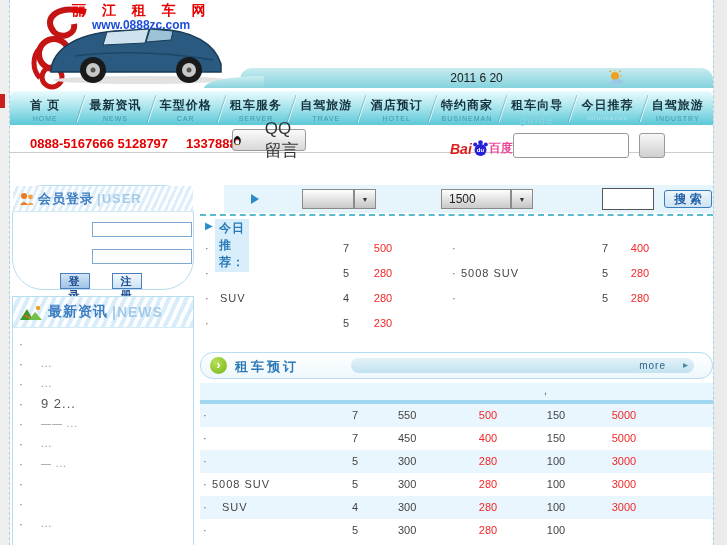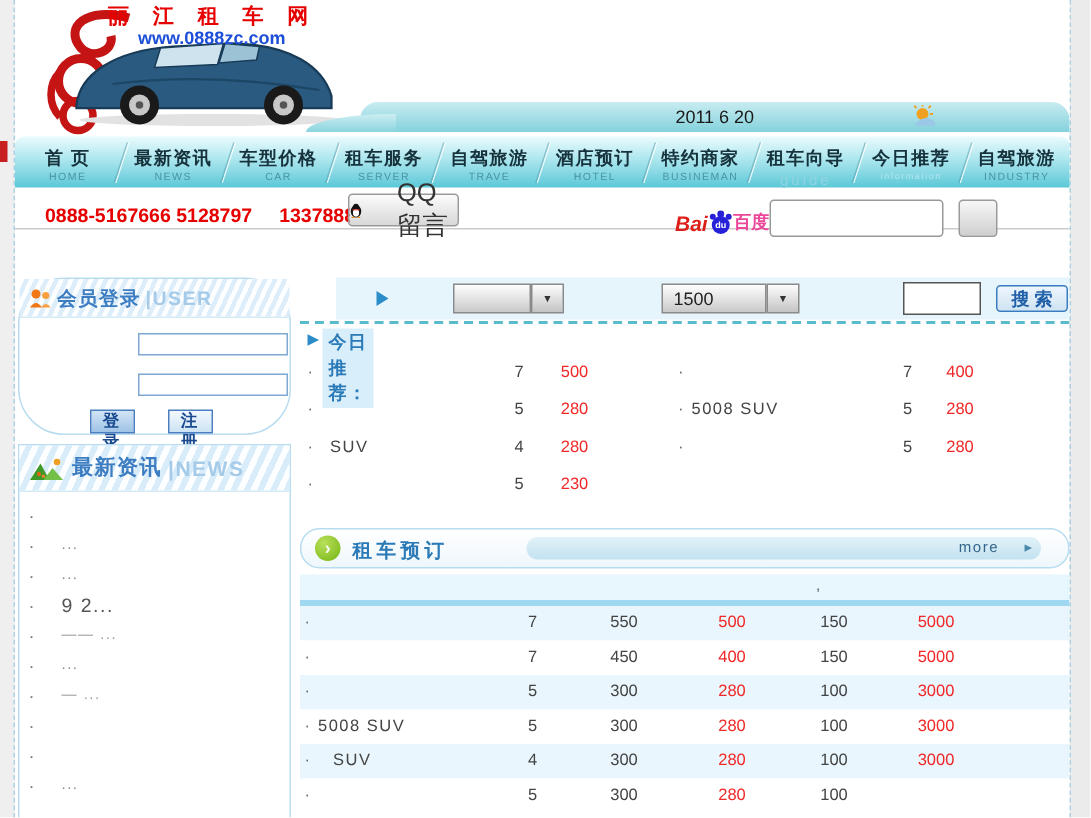--- a/index.html
+++ b/index.html
@@ -110,21 +110,21 @@
   .bk-table { position:absolute; top:205px; left:0; right:0; }
   .bk-header { position:relative; height:17px; background:#e8f6fd; }
   .bk-mark { position:absolute; left:344px; top:2px; font-size:10px; color:#555; }
   .bk-line { height:4px; background:#9fd8f0; }
   .b-row { position:relative; height:23px; line-height:23px; font-size:11px; color:#444; cursor:pointer; background:#fff;}
   .b-row.alt { background:#e9f6fd; }
   .b-bullet { position:absolute; left:3px; color:#666; }
   .b-name { position:absolute; left:12px; letter-spacing:1px;}
   .b-name.ind { left:22px; }
   .b-seats { position:absolute; left:145px; width:20px; text-align:center; }
-  .b-day   { position:absolute; left:198px; width:36px; text-align:center; }
+  .b-day   { position:absolute; left:198px; width:36px; }
   .b-price { position:absolute; left:270px; width:36px; text-align:center; }
   .b-hour  { position:absolute; left:338px; width:36px; text-align:center; }
   .b-month { position:absolute; left:400px; width:48px; text-align:center; }
   .red { color:#f02828; }
 </style>
 </head>
 <body>
 
 <div class="page">
   <div class="edge-l"></div>

